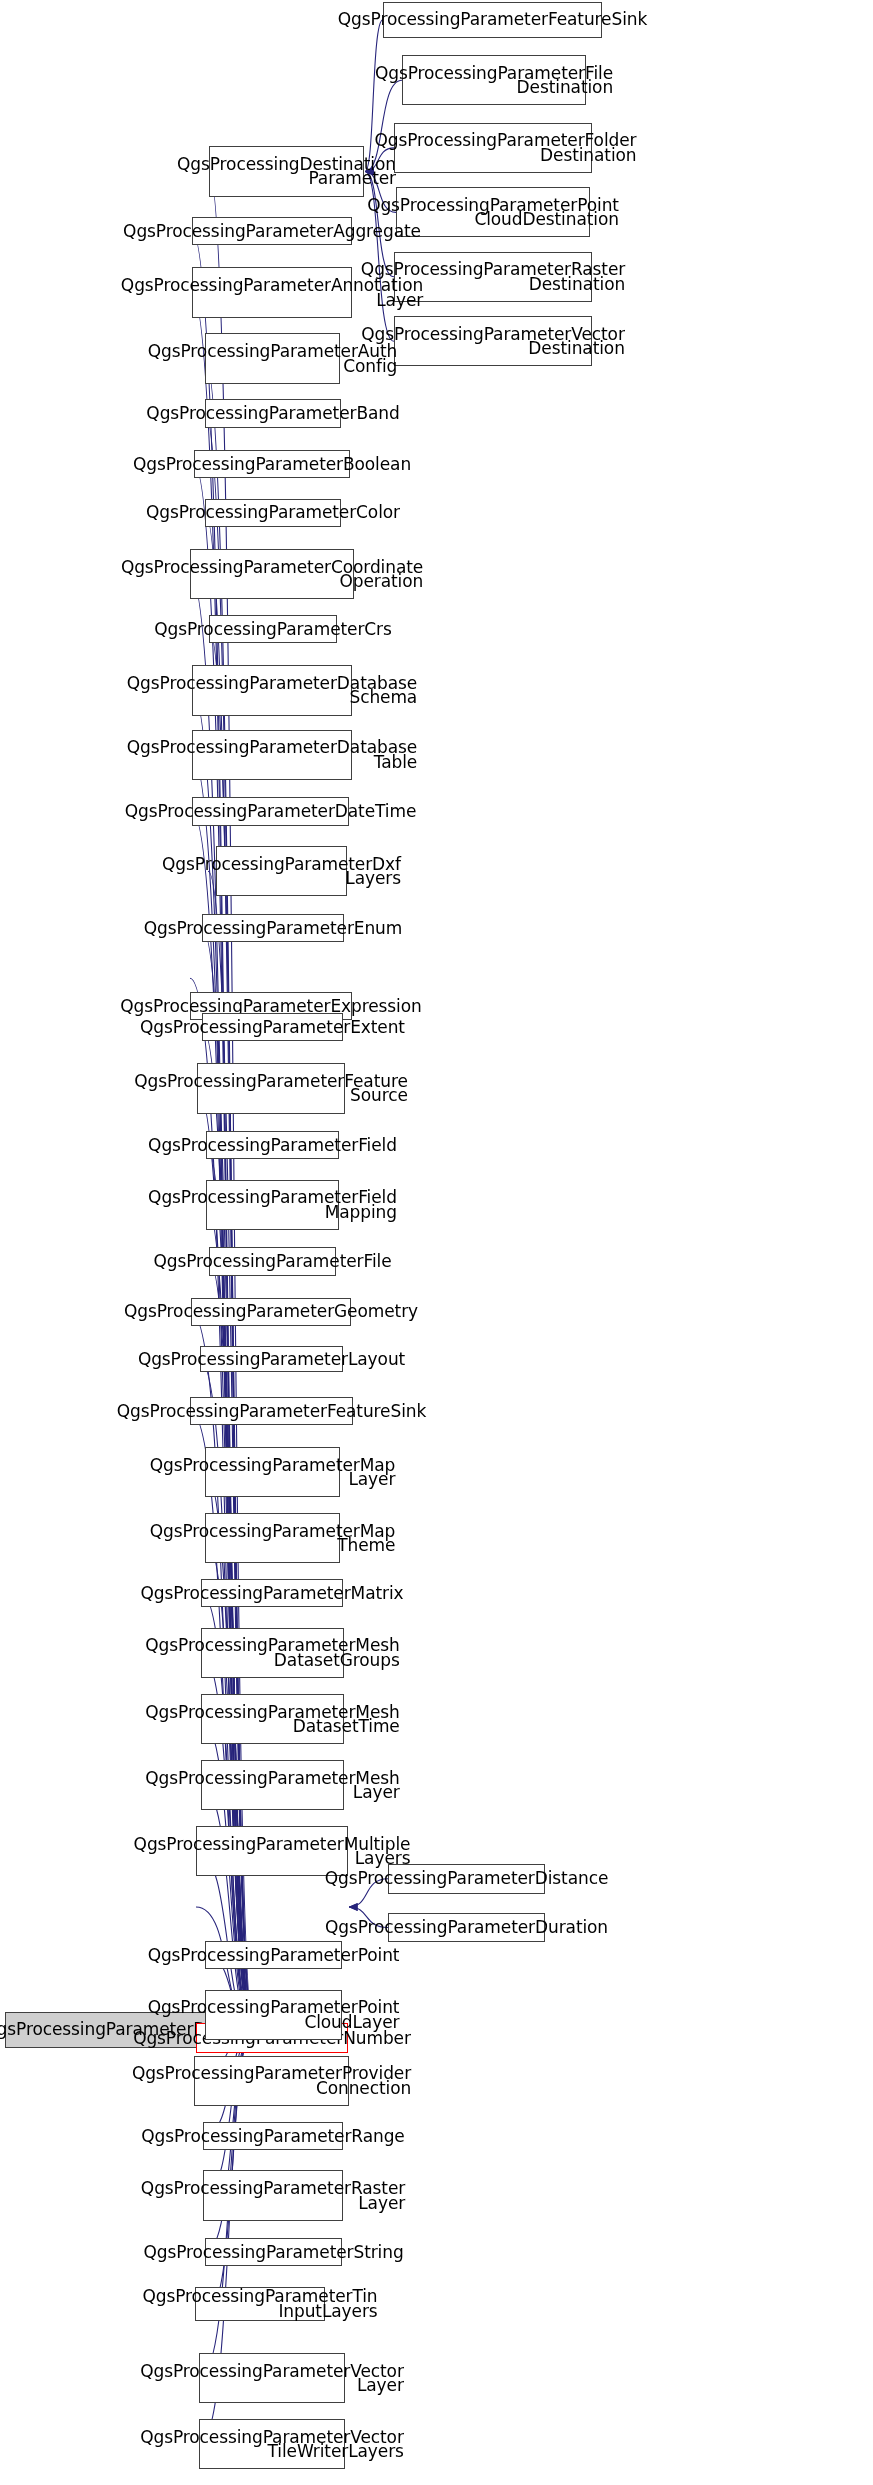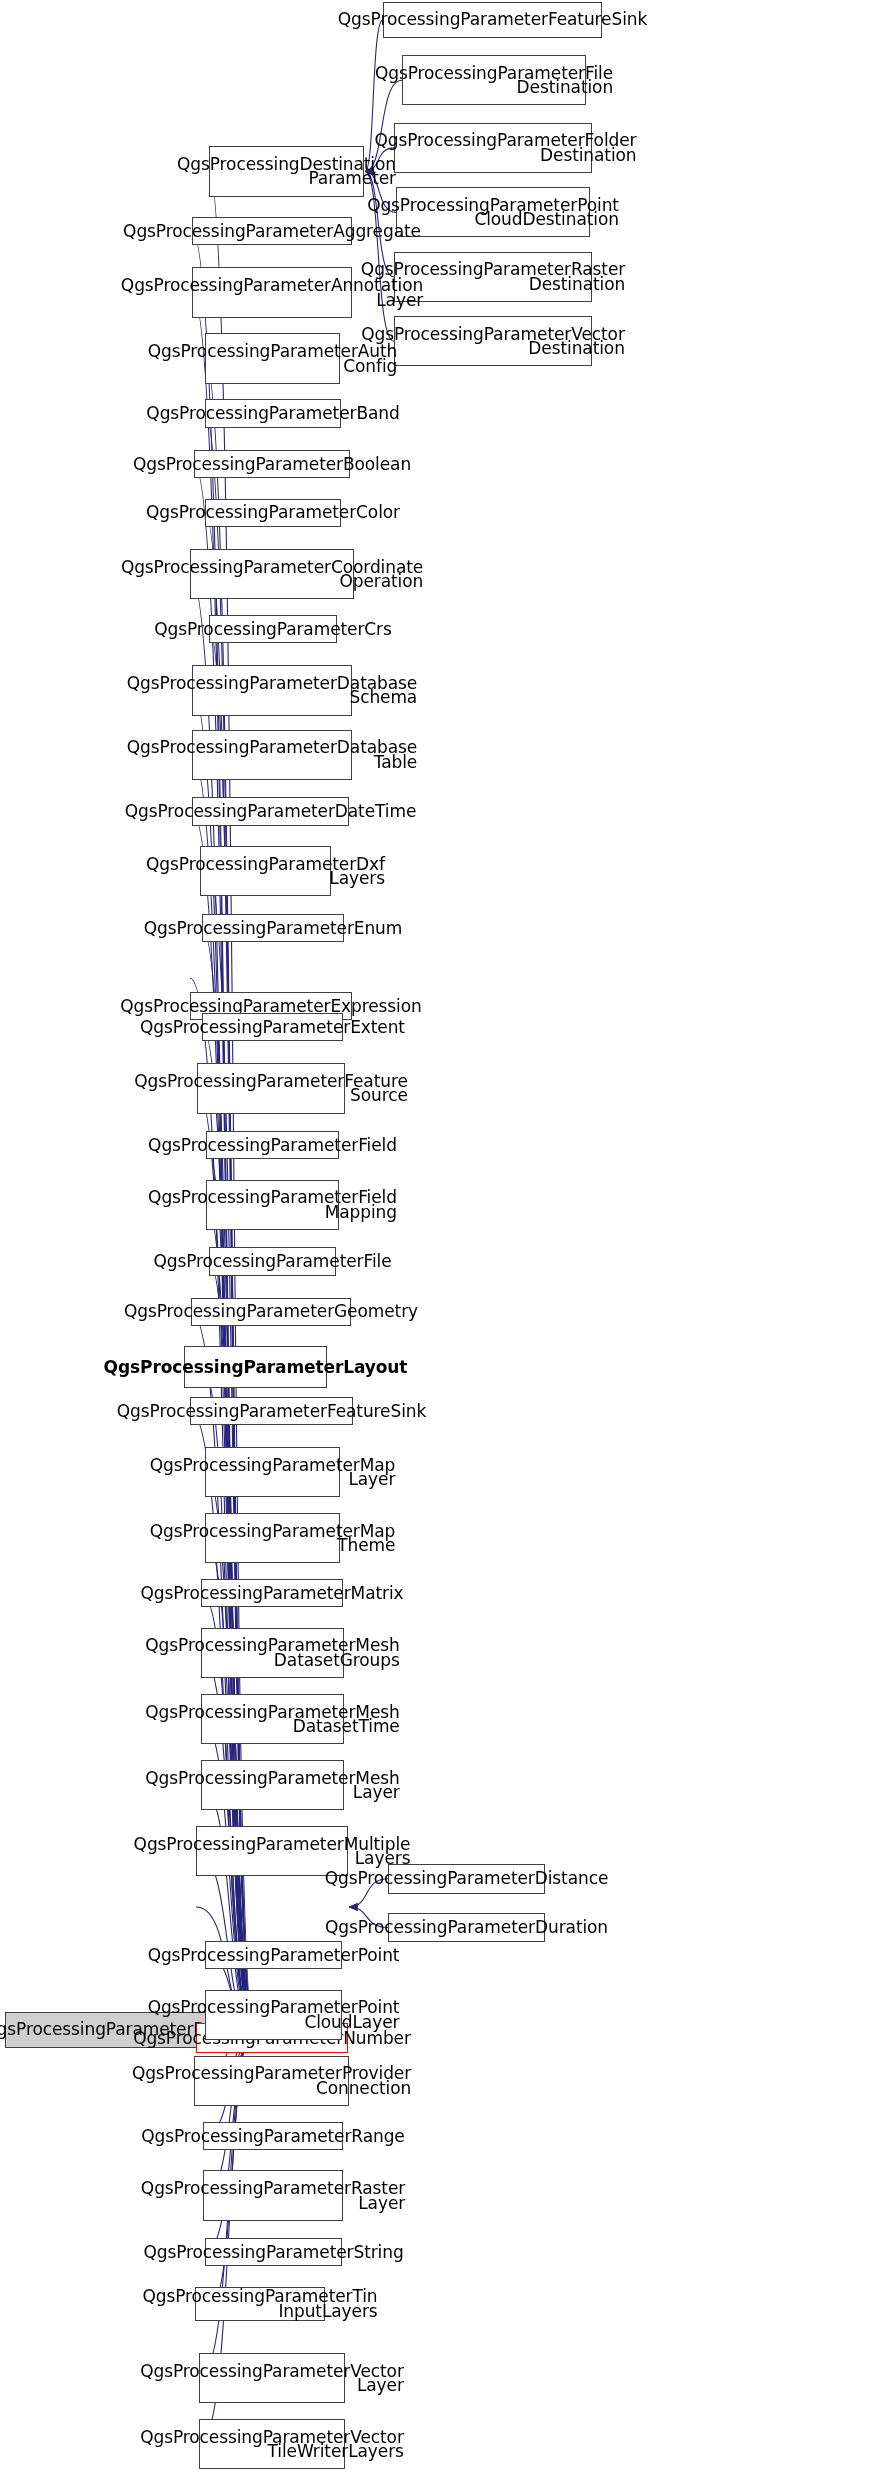--- a/index.html
+++ b/index.html
@@ -134,33 +134,33 @@
     <div class="node " style="left: 194px; top: 449.816px; width: 156px; height: 28.3101px;">QgsProcessingParameterBoolean</div>
     <div class="node " style="left: 205px; top: 498.573px; width: 136px; height: 28.3101px;">QgsProcessingParameterColor</div>
     <div class="node " style="left: 190px; top: 548.902px; width: 164px; height: 50.3291px;">QgsProcessingParameterCoordinate
 Operation</div>
     <div class="node " style="left: 209px; top: 614.959px; width: 128px; height: 28.3101px;">QgsProcessingParameterCrs</div>
     <div class="node " style="left: 192px; top: 665.288px; width: 160px; height: 50.3291px;">QgsProcessingParameterDatabase
 Schema</div>
     <div class="node " style="left: 192px; top: 729.772px; width: 160px; height: 50.3291px;">QgsProcessingParameterDatabase
 Table</div>
     <div class="node " style="left: 192px; top: 797.402px; width: 157px; height: 28.3101px;">QgsProcessingParameterDateTime</div>
-    <div class="node " style="left: 200px; top: 846.158px; width: 131px; height: 50.3291px;">QgsProcessingParameterDxf
+    <div class="node " style="left: 216px; top: 846.158px; width: 131px; height: 50.3291px;">QgsProcessingParameterDxf
 Layers</div>
     <div class="node " style="left: 202px; top: 913.788px; width: 142px; height: 28px;">QgsProcessingParameterEnum</div>
     <div class="node " style="left: 190px; top: 964.117px; width: 162px; height: 28.3101px; margin-top: 28px;">QgsProcessingParameterExpression</div>
     <div class="node " style="left: 202px; top: 1012.87px; width: 141px; height: 28.3101px;">QgsProcessingParameterExtent</div>
     <div class="node " style="left: 197px; top: 1063.2px; width: 148px; height: 50.3291px;">QgsProcessingParameterFeature
 Source</div>
     <div class="node " style="left: 206px; top: 1130.83px; width: 133px; height: 28.3101px;">QgsProcessingParameterField</div>
     <div class="node " style="left: 206px; top: 1179.59px; width: 133px; height: 50.3291px;">QgsProcessingParameterField
 Mapping</div>
     <div class="node " style="left: 209px; top: 1247.22px; width: 127px; height: 28.3101px;">QgsProcessingParameterFile</div>
     <div class="node " style="left: 191px; top: 1297.55px; width: 160px; height: 28.3101px;">QgsProcessingParameterGeometry</div>
-    <div class="node " style="left: 184px; top: 1346.3px; width: 143px; height: 42px; font-weight: bold;">QgsProcessingParameterLayout</div>
+    <div class="node " style="left: 200px; top: 1346.3px; width: 143px; height: 26px;">QgsProcessingParameterLayout</div>
     <div class="node " style="left: 190px; top: 1396.63px; width: 163px; height: 28.3101px;">QgsProcessingParameterFeatureSink</div>
     <div class="node " style="left: 205px; top: 1446.96px; width: 135px; height: 50.3291px;">QgsProcessingParameterMap
 Layer</div>
     <div class="node " style="left: 205px; top: 1513.02px; width: 135px; height: 50.3291px;">QgsProcessingParameterMap
 Theme</div>
     <div class="node " style="left: 201px; top: 1579.08px; width: 142px; height: 28.3101px;">QgsProcessingParameterMatrix</div>
     <div class="node " style="left: 201px; top: 1627.83px; width: 143px; height: 50.3291px;">QgsProcessingParameterMesh
 DatasetGroups</div>
     <div class="node " style="left: 201px; top: 1693.89px; width: 143px; height: 50.3291px;">QgsProcessingParameterMesh
 DatasetTime</div>

